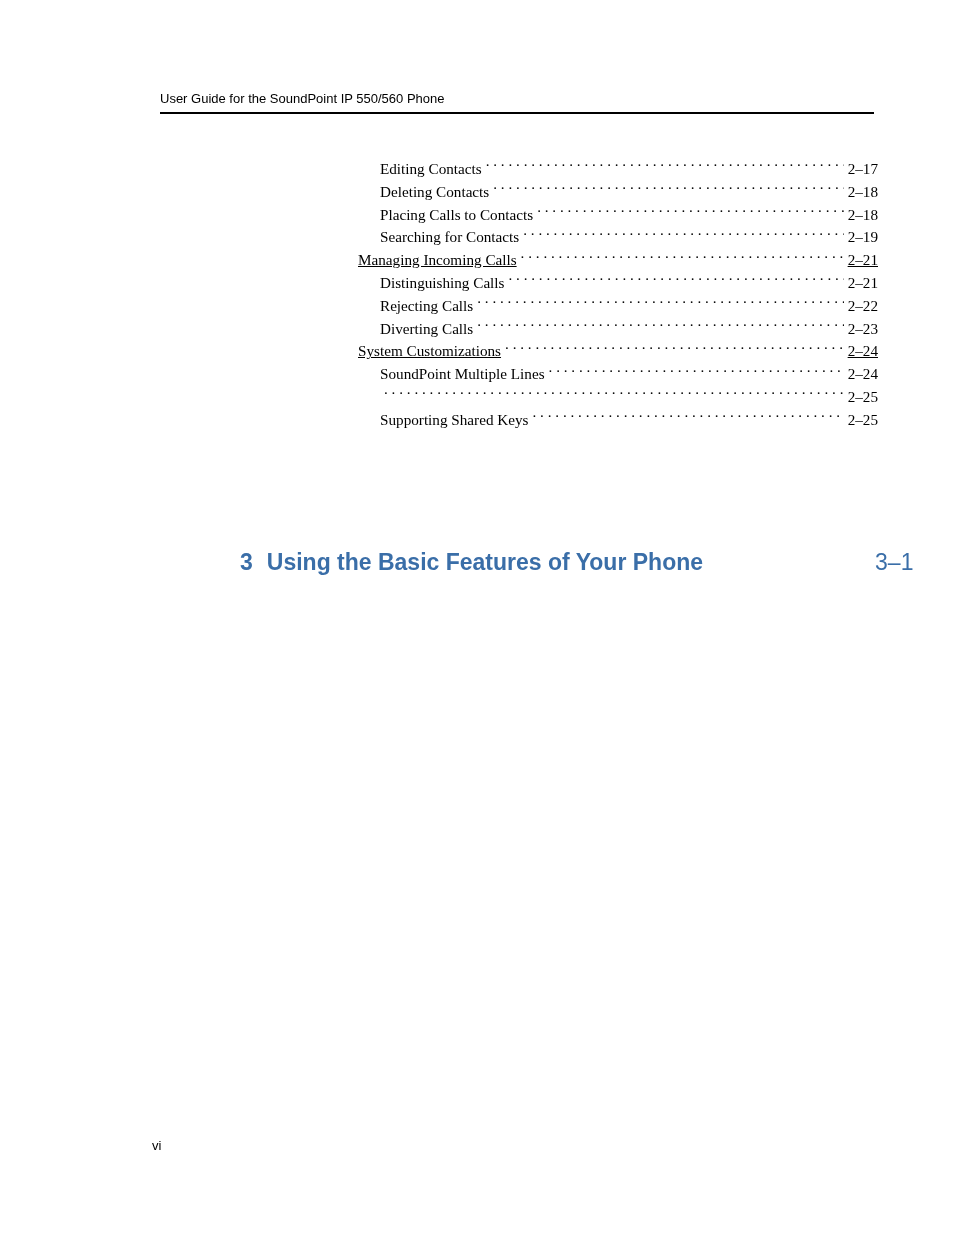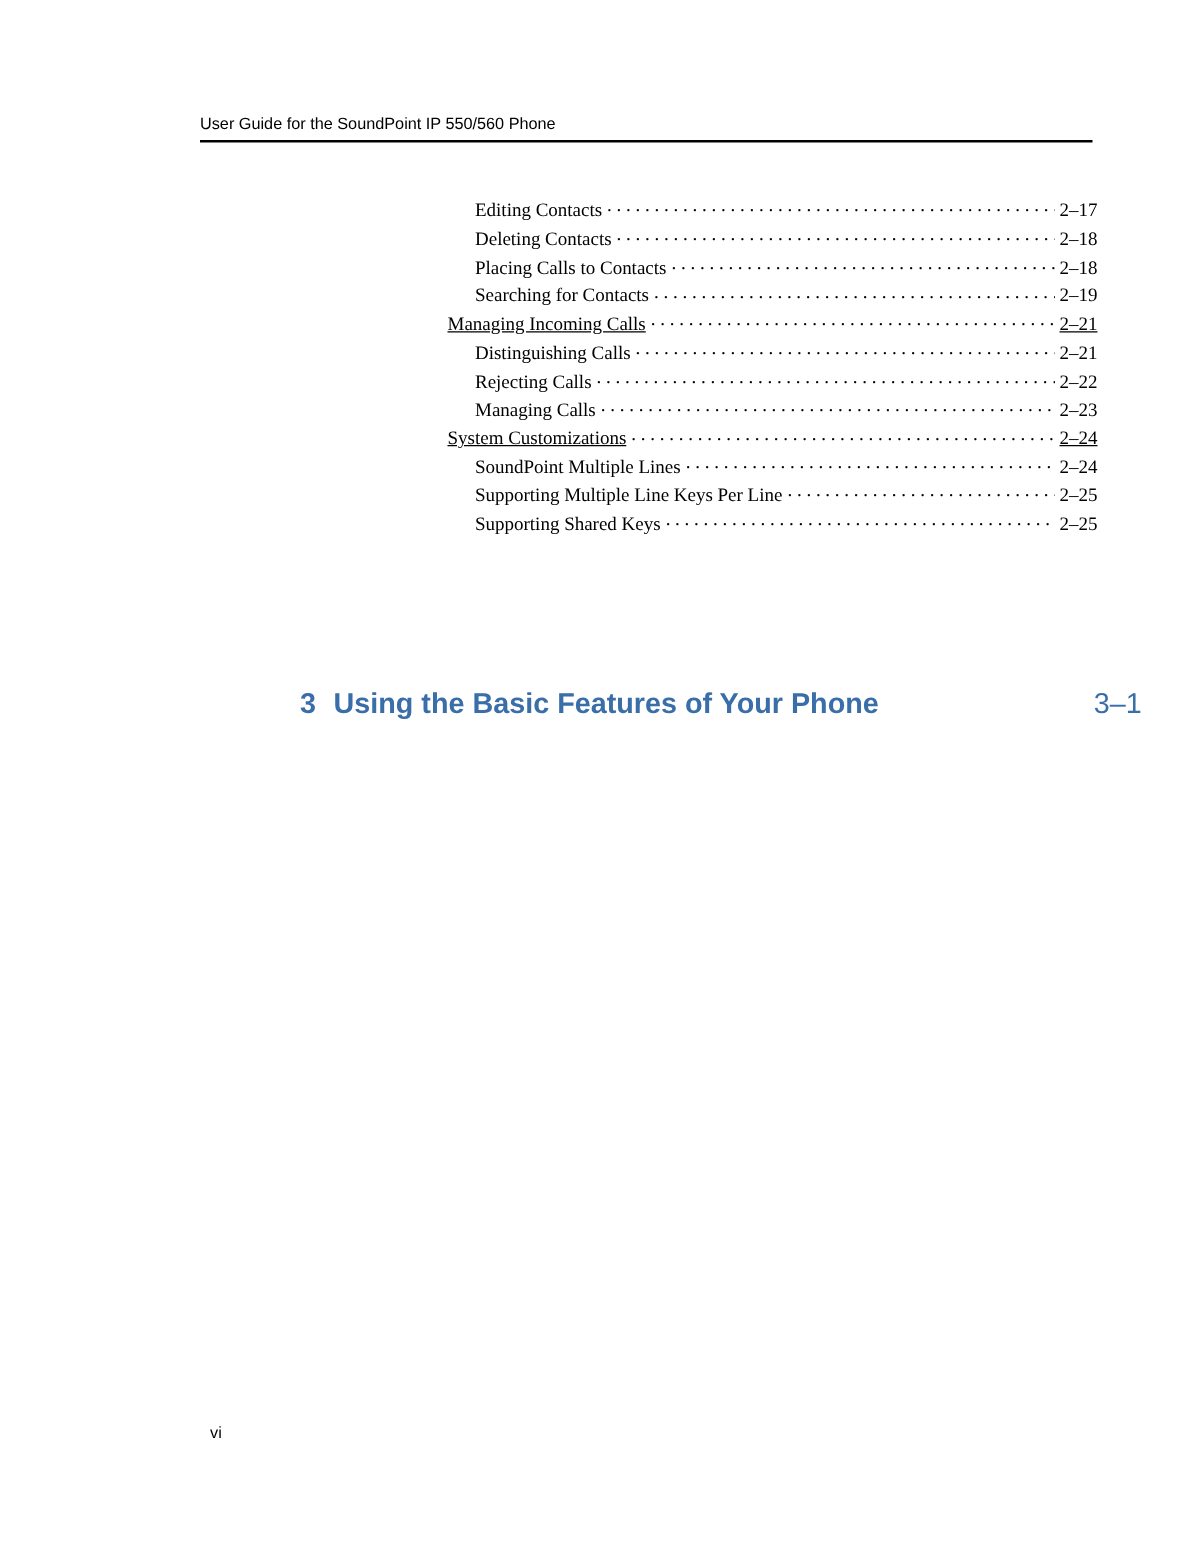--- a/index.html
+++ b/index.html
@@ -32,21 +32,21 @@
     margin: 0 0 44px 0;
   }
   .toc {
     margin-left: 198px;   
     width: 520px;
     font-size: 15.2px;
     line-height: 1.5;
   }
   .toc-row {
     display: flex;
-    align-items: center;
+    align-items: flex-start;
     white-space: nowrap;
   }
   .toc-row.level1 { padding-left: 0; text-decoration: underline;   }
   .toc-row.level2 { padding-left: 22px;}
   .toc-title { flex: 0 0 auto; }
   .toc-leader {
     flex: 1 1 auto;
     overflow: hidden;
     position: relative;
     height: 1em;
@@ -95,21 +95,21 @@
     content: ". . . . . . . . . . . . . . . . . . . . . . . . . . . . . . . . . . . . . . . . . . . . . . . . . .";
     position: absolute;
     left: 0; right: 0; bottom: 2px;
     white-space: nowrap;
     overflow: hidden;
   }
   .chapter .page { flex: 0 0 auto; }
 
   .folio {
     position: absolute;
-    left: 128px;
+    left: 112px;
     bottom: 82px;
     font-size: 13px;
     font-family: Futura, "Trebuchet MS", Arial, sans-serif;
   }
 </style>
 </head>
 <body>
 
 <div class="page">
 
@@ -147,36 +147,35 @@
           <span class="toc-title">Distinguishing Calls</span>
           <span class="toc-leader"></span>
           <span class="toc-page">2–21</span>
         </div>
         <div class="toc-row level2">
           <span class="toc-title">Rejecting Calls</span>
           <span class="toc-leader"></span>
           <span class="toc-page">2–22</span>
         </div>
         <div class="toc-row level2">
-          <span class="toc-title">Managing Calls</span>
+          <span class="toc-title">Diverting Calls</span>
           <span class="toc-leader"></span>
           <span class="toc-page">2–23</span>
         </div>
         <div class="toc-row level1">
           <span class="toc-title">System Customizations</span>
           <span class="toc-leader"></span>
           <span class="toc-page">2–24</span>
         </div>
         <div class="toc-row level2">
           <span class="toc-title">SoundPoint Multiple Lines</span>
           <span class="toc-leader"></span>
           <span class="toc-page">2–24</span>
         </div>
         <div class="toc-row level2">
-          <span class="toc-title">Supporting Multiple Line Keys Per Line</span>
           <span class="toc-leader"></span>
           <span class="toc-page">2–25</span>
         </div>
         <div class="toc-row level2">
           <span class="toc-title">Supporting Shared Keys</span>
           <span class="toc-leader"></span>
           <span class="toc-page">2–25</span>
         </div>
       </div>
       <div class="chapter">

